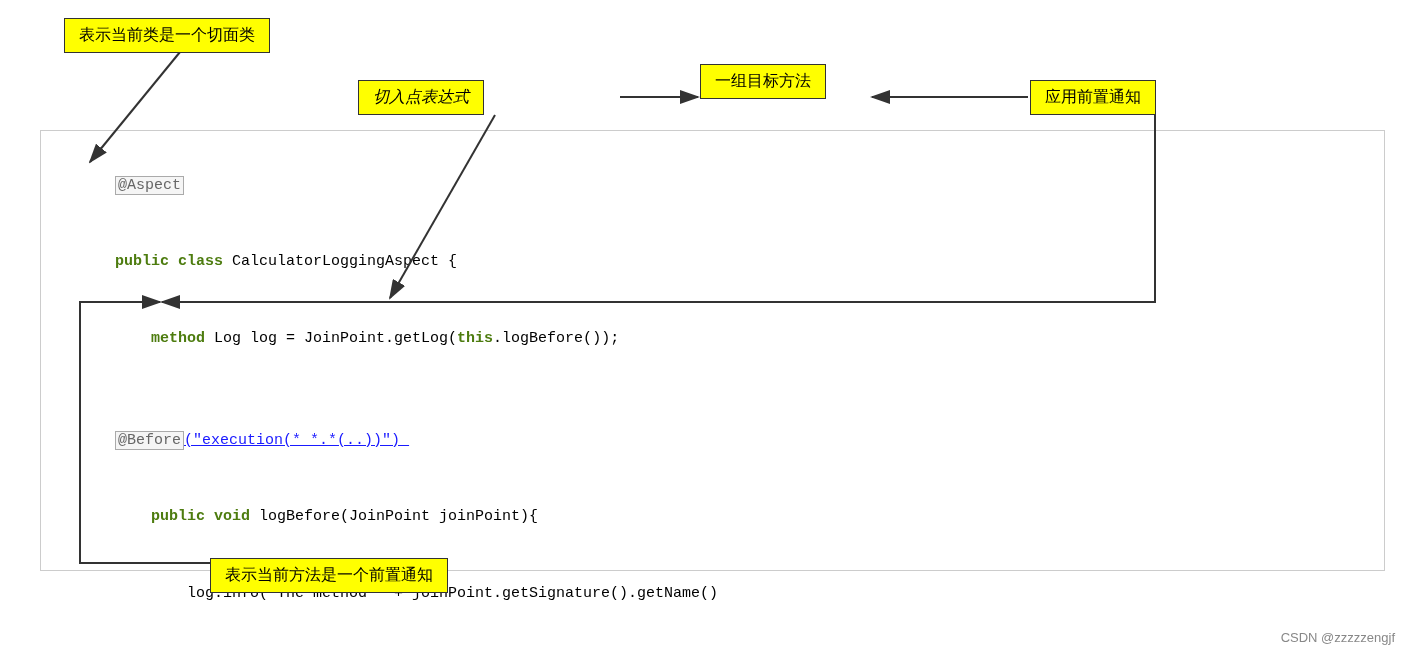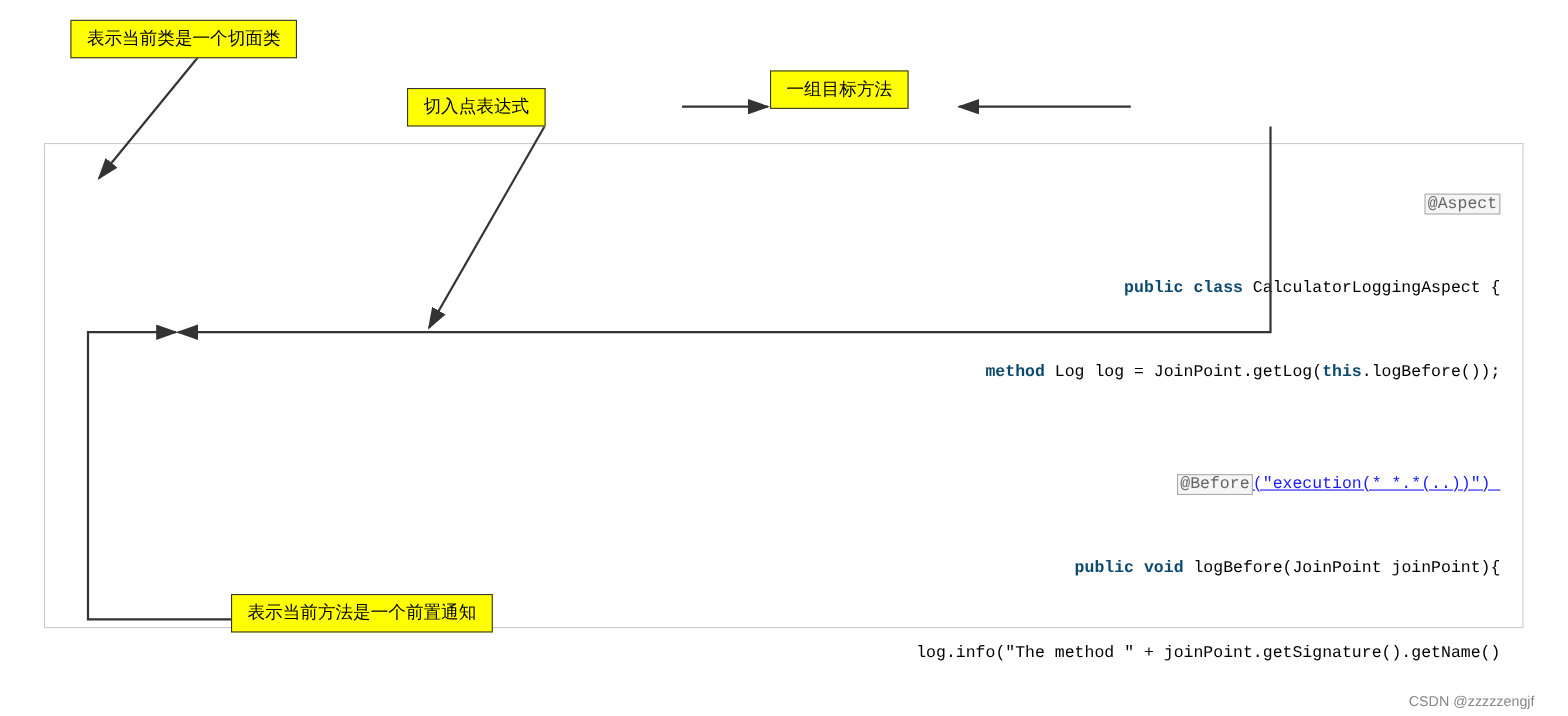--- a/index.html
+++ b/index.html
@@ -30,25 +30,24 @@
       border: 1px solid #ccc;
       padding: 16px 20px;
       font-family: 'Courier New', monospace;
       font-size: 15px;
       line-height: 1.7;
     }
 
     .code-line {
       white-space: pre;
       color: #000;
-      text-align: right;
     }
     .code-keyword {
       font-weight: bold;
-      color: #0c4a6e;
+      color: #4d7c0f;
     }
     .code-annotation {
       color: #666;
       border: 1px solid #aaa;
       padding: 0 2px;
       background: #f5f5f5;
     }
     .code-string {
       color: #1a1aff;
       text-decoration: underline;
@@ -113,26 +112,27 @@
       <span>        log.info("The method " + joinPoint.getSignature().getName()</span>
     </div>
     <div class="code-line">
       
     </div>
 
   </div>
 
   <div class="label-box" style="top: 18px; left: 64px;">表示当前类是一个切面类</div>
 
-  <div class="label-box" style="top: 80px; left: 370px;">切入点表达式</div>
+  <div class="label-box" style="top: 80px; left: 358px; font-style: italic;">切入点表达式</div>
 
   <div class="label-box" style="top: 64px; left: 700px;">一组目标方法</div>
 
+  <div class="label-box" style="top: 80px; left: 1030px;">应用前置通知</div>
 
-  <div class="label-box" style="bottom: 76px; left: 210px; text-align: center;">表示当前方法是一个前置通知</div>
+  <div class="label-box" style="bottom: 58px; left: 210px; text-align: center;">表示当前方法是一个前置通知</div>
 
   <svg class="arrows-svg">
     <defs>
       <marker id="arrowhead" markerWidth="10" markerHeight="7" refX="9" refY="3.5" orient="auto">
         <polygon points="0 0, 10 3.5, 0 7" fill="#333"></polygon>
       </marker>
       <marker id="arrowhead-left" markerWidth="10" markerHeight="7" refX="1" refY="3.5" orient="auto">
         <polygon points="10 0, 0 3.5, 10 7" fill="#333"></polygon>
       </marker>
     </defs>

